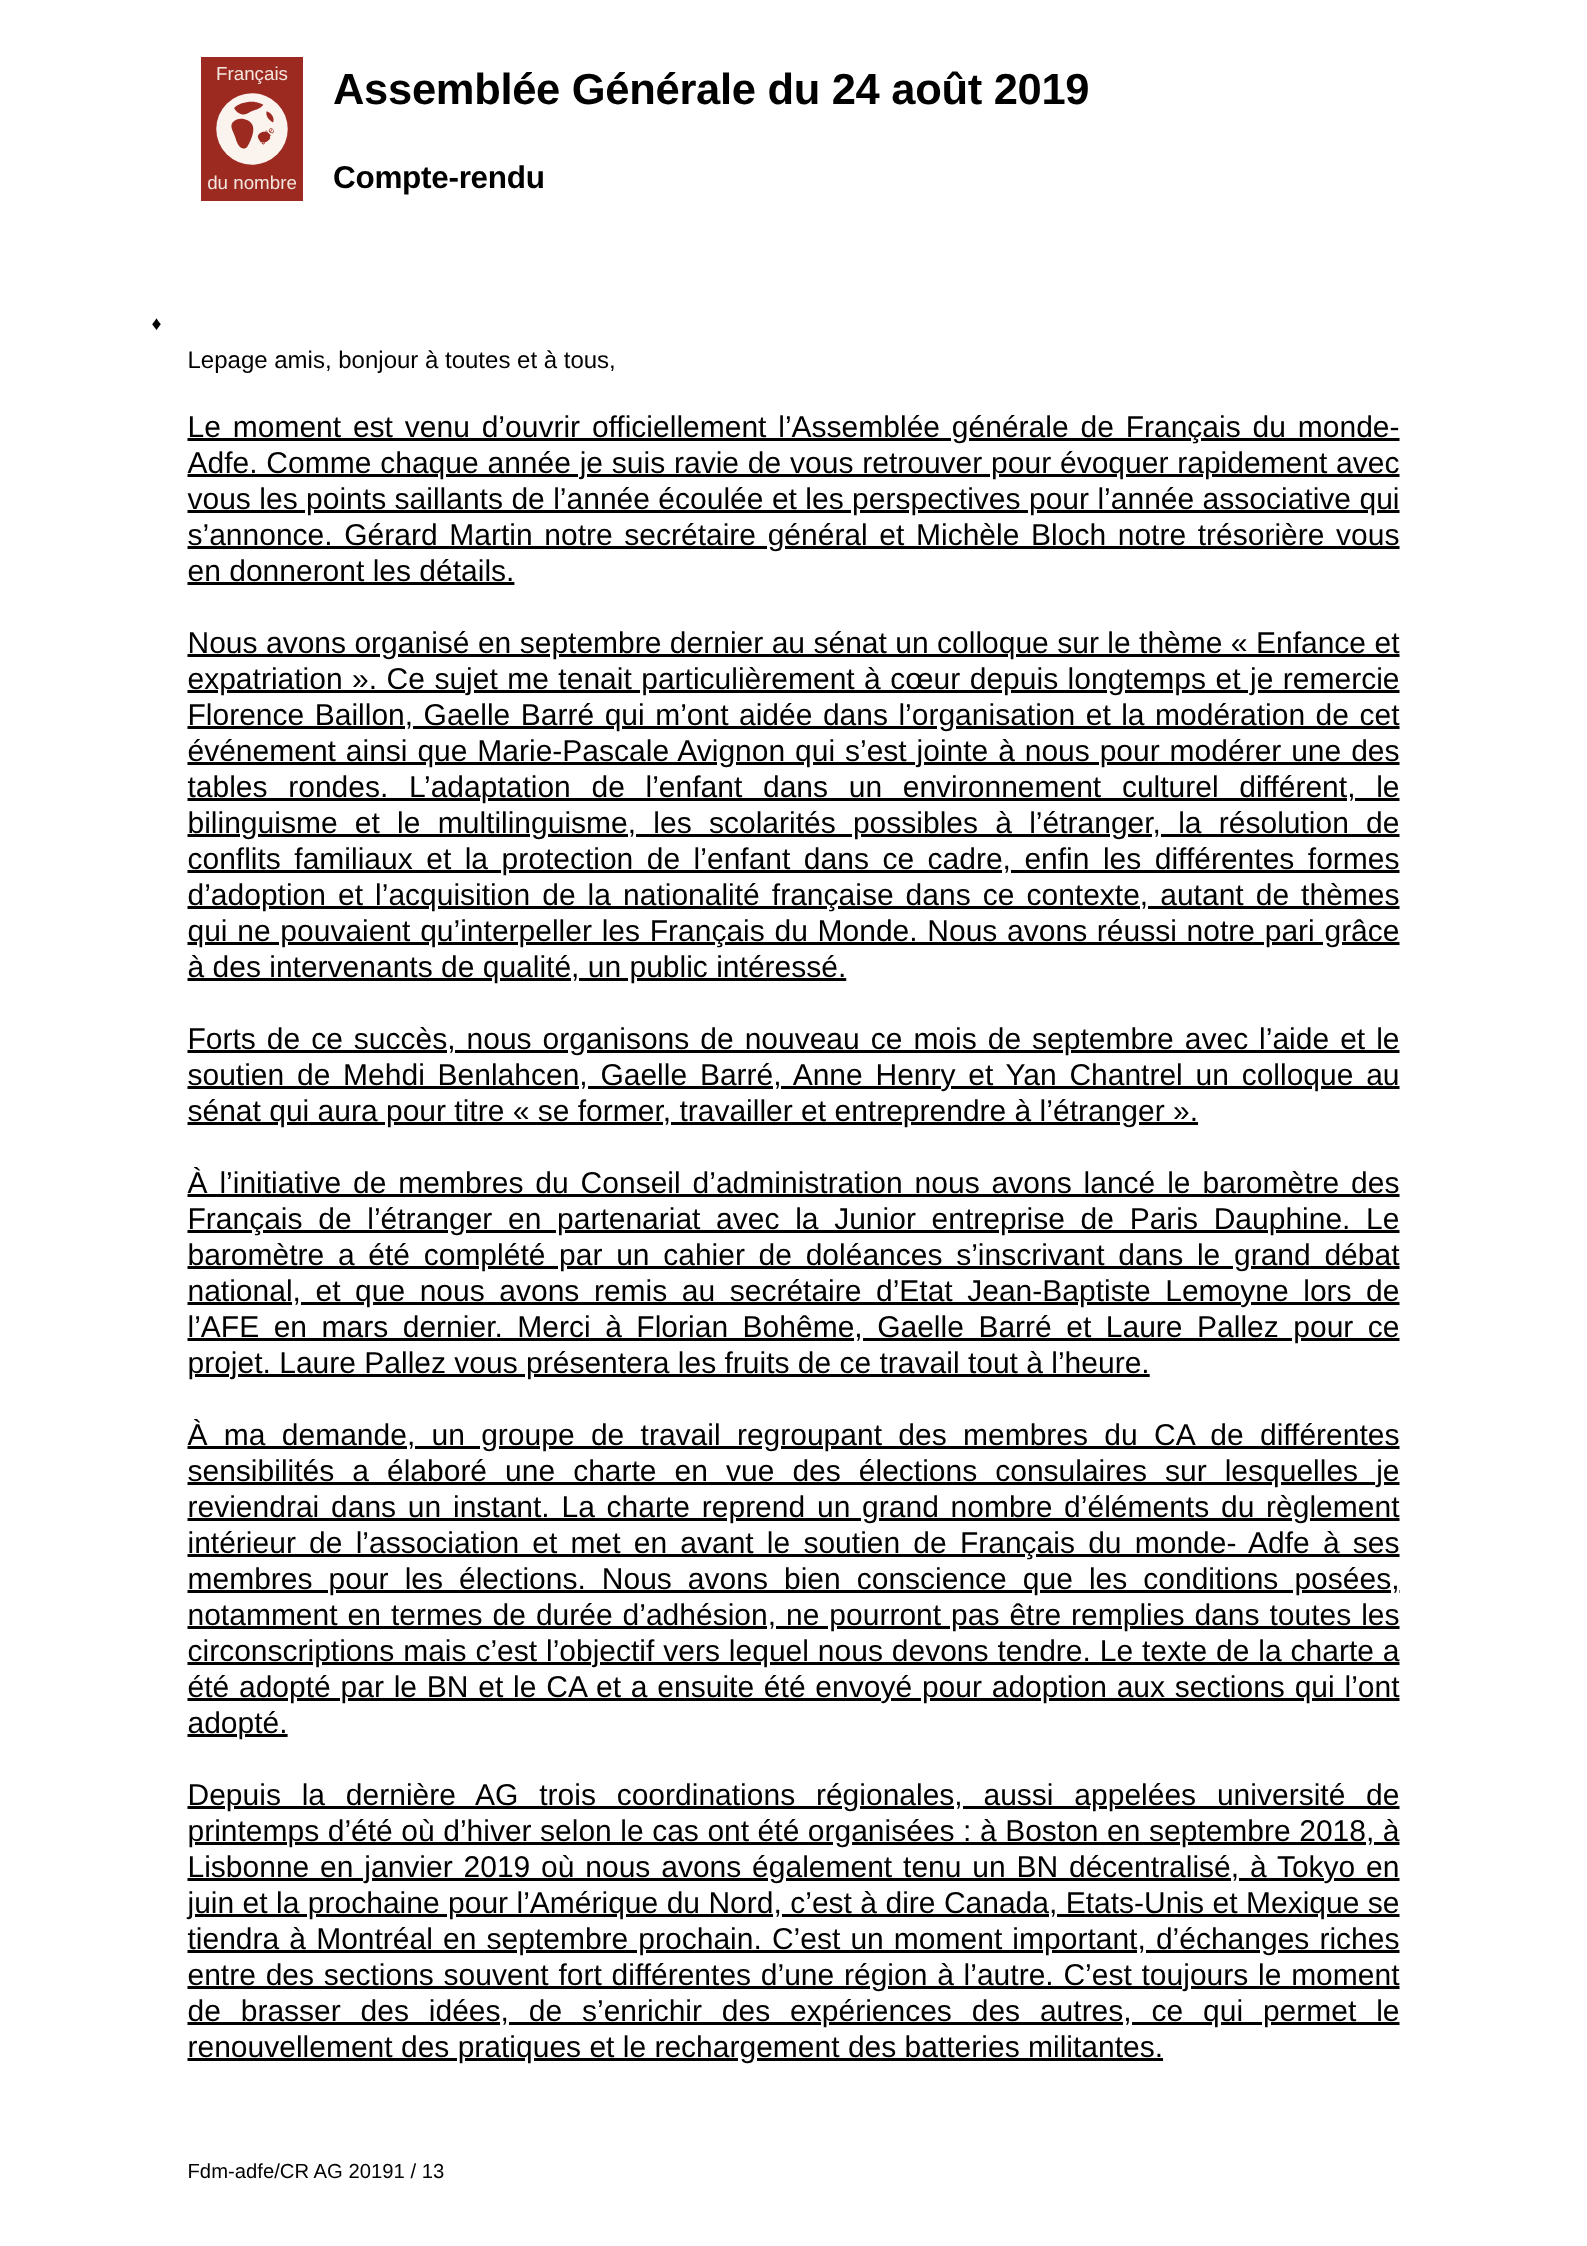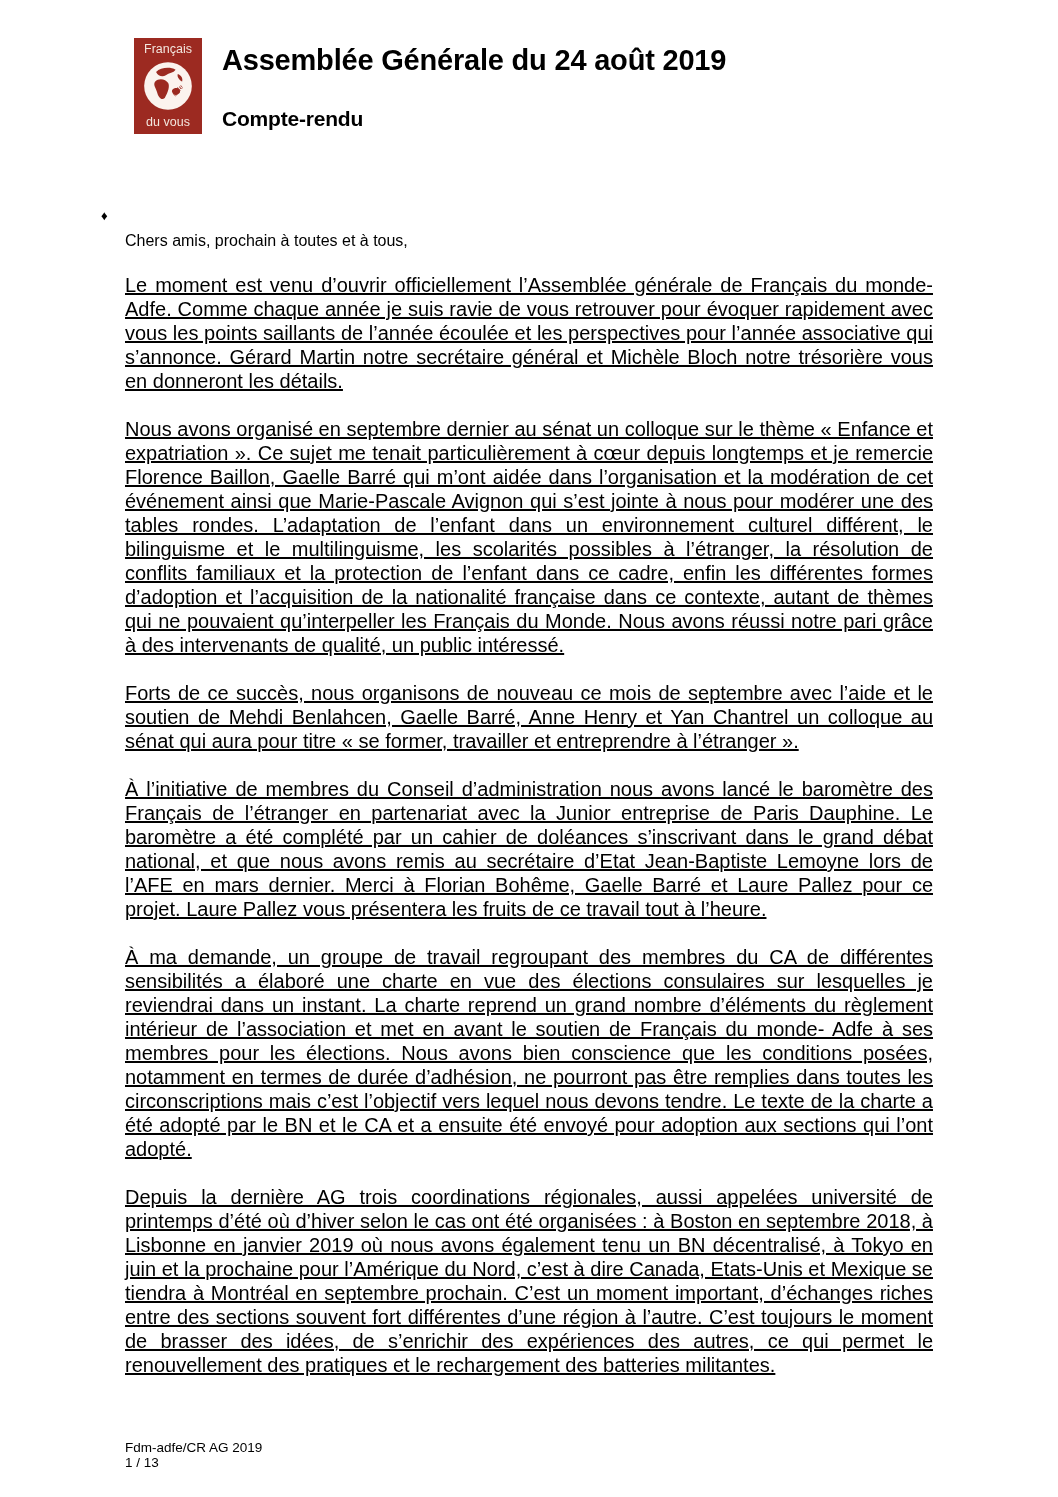--- a/index.html
+++ b/index.html
@@ -87,52 +87,51 @@
   }
   
   .footer {
     position: absolute;
     left: 125px;
     top: 1440px;
     width: 808px;
     display: flex;
     justify-content: flex-start;
     font-size: 13.5px;
-    flex-direction: column;
   }
 </style>
 </head>
 <body>
 
 <div class="page">
 
   <div class="logo">
     <span class="logo-text">Français</span>
     <svg class="globe" viewBox="0 0 48 48" aria-hidden="true">
       <circle cx="24" cy="24" r="22" fill="#fbf3ee"></circle>
       <path d="M13 11 C17 7 26 6 31 9 C29 12 25 12 22 14 C19 16 15 15 13 11 Z" fill="#9c2a21"></path>
       <path d="M12 20 C16 16 22 18 24 21 C26 24 24 30 21 35 C18 38 15 34 14 30 C13 26 10 23 12 20 Z" fill="#9c2a21"></path>
       <path d="M33 13 C36 14 38 17 37 20 C35 19 32 16 33 13 Z" fill="#9c2a21"></path>
       <path d="M30 26 C33 25 36 27 35 30 C33 33 29 33 28 30 C27 28 28 27 30 26 Z" fill="#9c2a21"></path>
       <text x="31" y="34" font-size="6" fill="#9c2a21" transform="rotate(-52 31 34)">adfe</text>
     </svg>
-    <span class="logo-text">du vous</span>
+    <span class="logo-text">du nombre</span>
   </div>
 
   <div class="titles">
     <h1 class="doc-title">Assemblée Générale du 24 août 2019</h1>
     <h2 class="doc-subtitle">Compte-rendu</h2>
   </div>
 
   <div class="content">
     <div class="section-heading">
       <span class="bullet">♦</span>
     </div>
 
-    <p class="salutation">Chers amis, prochain à toutes et à tous,</p>
+    <p class="salutation">Lepage amis, bonjour à toutes et à tous,</p>
 
     <p class="para">Le moment est venu d’ouvrir officiellement l’Assemblée générale de Français du monde-Adfe. Comme chaque année je suis ravie de vous retrouver pour évoquer rapidement avec vous les points saillants de l’année écoulée et les perspectives pour l’année associative qui s’annonce. Gérard Martin notre secrétaire général et Michèle Bloch notre trésorière vous en donneront les détails.</p>
     <p class="para">Nous avons organisé en septembre dernier au sénat un colloque sur le thème « Enfance et expatriation ». Ce sujet me tenait particulièrement à cœur depuis longtemps et je remercie Florence Baillon, Gaelle Barré qui m’ont aidée dans l’organisation et la modération de cet événement ainsi que Marie-Pascale Avignon qui s’est jointe à nous pour modérer une des tables rondes. L’adaptation de l’enfant dans un environnement culturel différent, le bilinguisme et le multilinguisme, les scolarités possibles à l’étranger, la résolution de conflits familiaux et la protection de l’enfant dans ce cadre, enfin les différentes formes d’adoption et l’acquisition de la nationalité française dans ce contexte, autant de thèmes qui ne pouvaient qu’interpeller les Français du Monde. Nous avons réussi notre pari grâce à des intervenants de qualité, un public intéressé.</p>
     <p class="para">Forts de ce succès, nous organisons de nouveau ce mois de septembre avec l’aide et le soutien de Mehdi Benlahcen, Gaelle Barré, Anne Henry et Yan Chantrel un colloque au sénat qui aura pour titre « se former, travailler et entreprendre à l’étranger ».</p>
     <p class="para">À l’initiative de membres du Conseil d’administration nous avons lancé le baromètre des Français de l’étranger en partenariat avec la Junior entreprise de Paris Dauphine. Le baromètre a été complété par un cahier de doléances s’inscrivant dans le grand débat national, et que nous avons remis au secrétaire d’Etat Jean-Baptiste Lemoyne lors de l’AFE en mars dernier. Merci à Florian Bohême, Gaelle Barré et Laure Pallez pour ce projet. Laure Pallez vous présentera les fruits de ce travail tout à l’heure.</p>
     <p class="para">À ma demande, un groupe de travail regroupant des membres du CA de différentes sensibilités a élaboré une charte en vue des élections consulaires sur lesquelles je reviendrai dans un instant.  La charte reprend un grand nombre d’éléments du règlement intérieur de l’association et met en avant le soutien de Français du monde- Adfe à ses membres pour les élections. Nous avons bien conscience que les conditions posées, notamment en termes de durée d’adhésion, ne pourront pas être remplies dans toutes les circonscriptions mais c’est l’objectif vers lequel nous devons tendre. Le texte de la charte a été adopté par le BN et le CA et a ensuite été envoyé pour adoption aux sections qui l’ont adopté.</p>
     <p class="para">Depuis la dernière AG trois coordinations régionales, aussi appelées université de printemps d’été où d’hiver selon le cas ont été organisées : à Boston en septembre 2018, à Lisbonne en janvier 2019 où nous avons également tenu un BN décentralisé, à Tokyo en juin et la prochaine pour l’Amérique du Nord, c’est à dire Canada, Etats-Unis et Mexique se tiendra à Montréal en septembre prochain. C’est un moment important, d’échanges riches entre des sections souvent fort différentes d’une région à l’autre. C’est toujours le moment de brasser des idées, de s’enrichir des expériences des autres, ce qui permet le renouvellement des pratiques et le rechargement des batteries militantes.</p>
   </div>
 
   <div class="footer">

